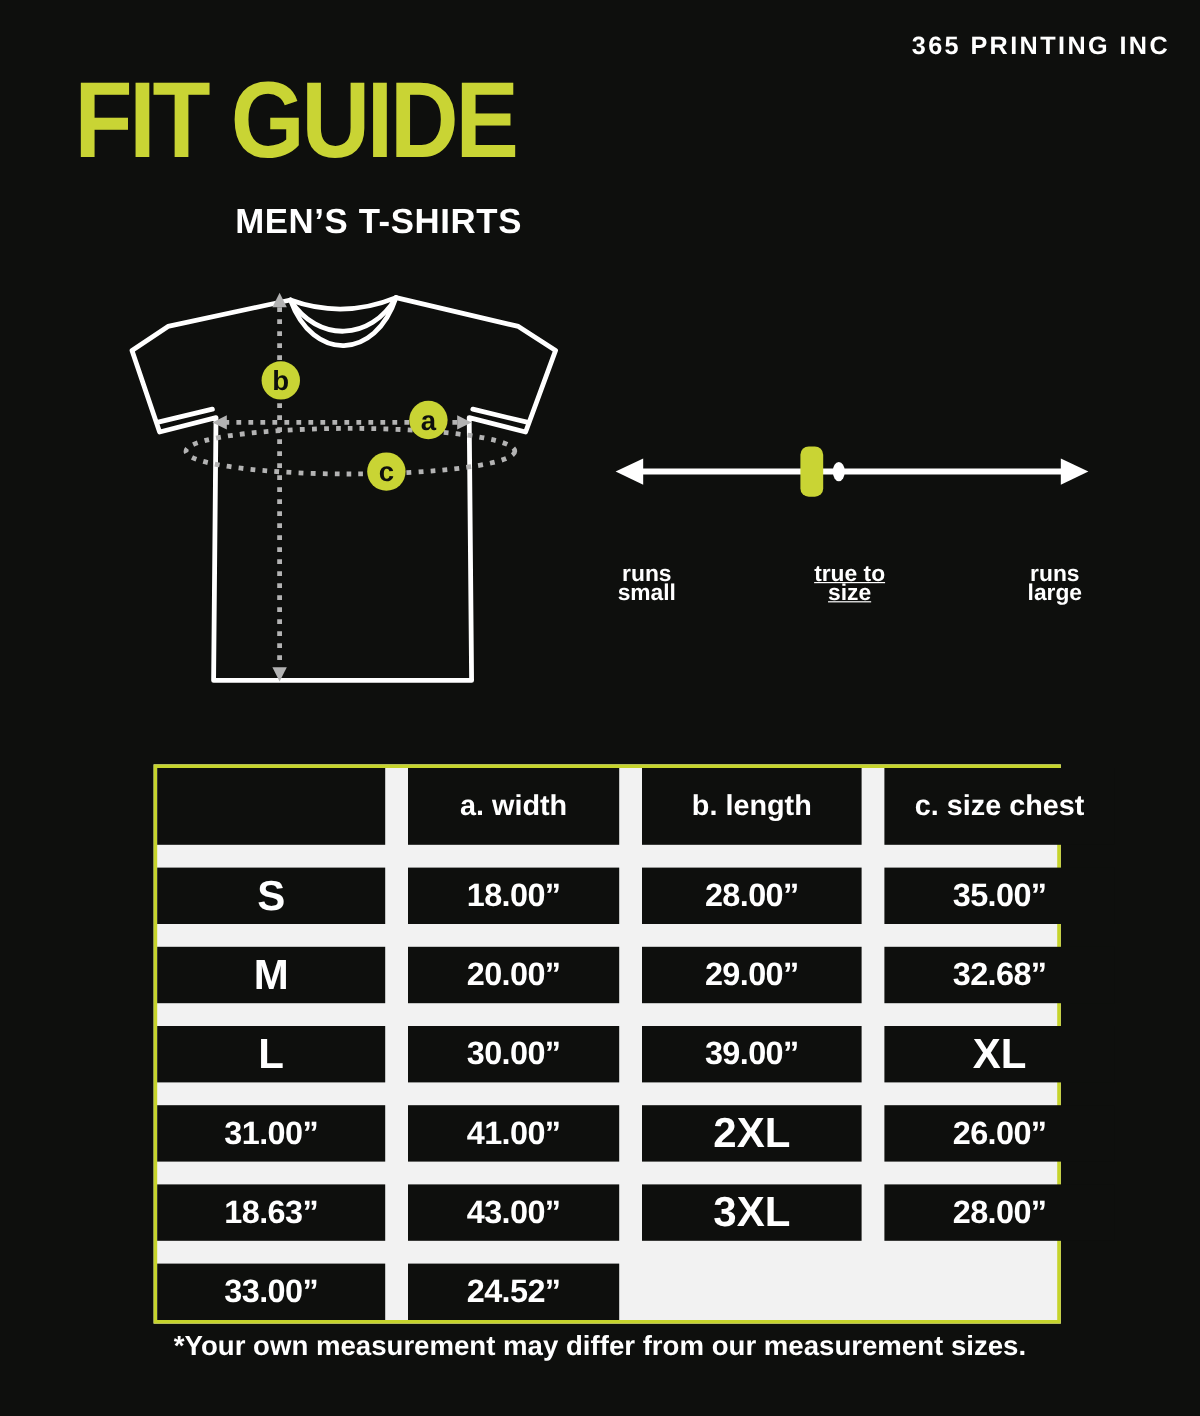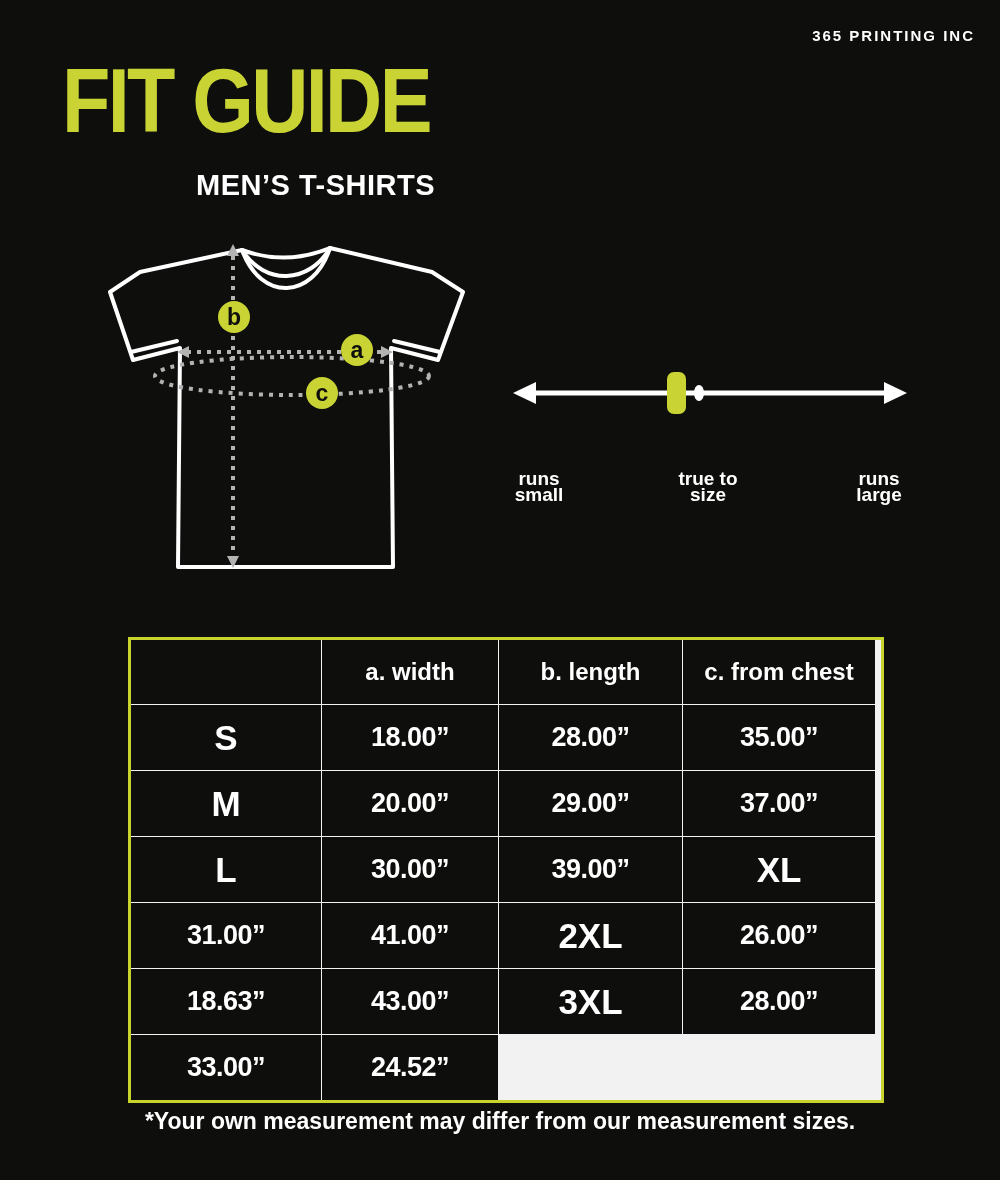--- a/index.html
+++ b/index.html
@@ -3,49 +3,49 @@
 <meta charset="utf-8">
 <style>
   html,body{margin:0;padding:0;background:#0e0f0d;}
   .page{
     position:relative;width:1000px;height:1180px;background:#0e0f0d;
     overflow:hidden;font-family:"Liberation Sans",sans-serif;color:#ffffff;
   }
   
   .brand{
     position:absolute;top:27px;right:25px;
-    font-size:15px;font-weight:bold;letter-spacing:2px;color:#ffffff;white-space:nowrap;margin-left:36px;
+    font-size:21px;font-weight:bold;letter-spacing:2px;color:#ffffff;white-space:nowrap;margin-left:36px;
   }
   .title{
     position:absolute;left:62px;top:56px;margin:0;
     font-size:90px;font-weight:bold;letter-spacing:-3px;color:#c9d434;
     transform:scaleX(.88);transform-origin:left top;white-space:nowrap;line-height:1;
   }
   .subtitle{
     position:absolute;left:62px;top:141px;width:373px;text-align:right;
     font-size:29px;font-weight:bold;letter-spacing:.5px;color:#ffffff;white-space:nowrap;margin-top:28px;
   }
   
   .tshirt-wrap{position:absolute;left:103px;top:238px;width:370px;height:340px;}
   
   .scale-wrap{position:absolute;left:505px;top:368px;width:410px;height:120px;}
   .scale-svg{position:absolute;left:0;top:0;}
   .scale-label{
     position:absolute;top:62px;transform:translateX(-50%);
     text-align:center;font-size:19px;font-weight:bold;line-height:16px;color:#ffffff;white-space:nowrap;margin-top:41px;
   }
   .scale-label.l1{left:34px;}
-  .scale-label.l2{left:203px;}
+  .scale-label.l2{left:203px;text-decoration:underline;}
   .scale-label.l3{left:374px;}
   
   .size-table{
     position:absolute;left:128px;top:637px;width:750px;height:460px;
     border:3px solid #c6d42c;background:#f2f2f2;
     display:grid;grid-template-columns:190px 176px 183px 192px;
-    grid-template-rows:64px repeat(6,1fr);gap:1px;
+    grid-template-rows:64px repeat(6,1fr);gap:19px;
   }
   .cell{
     background:#0e0f0d;display:flex;align-items:center;justify-content:center;
     font-weight:bold;color:#ffffff;
   }
   .cell.th{font-size:24px;}
   .cell.size{font-size:35px;}
   .cell.val{font-size:27px;letter-spacing:-.5px;}
   
   .footnote{
@@ -115,31 +115,31 @@
     <div class="scale-label l3">
       <span>runs</span><br>
       <span>large</span>
     </div>
   </div>
 
   <div class="size-table">
     <div class="cell th"></div>
     <div class="cell th">a. width</div>
     <div class="cell th">b. length</div>
-    <div class="cell th">c. from chest</div>
+    <div class="cell th">c. size chest</div>
 
     <div class="cell size">S</div>
     <div class="cell val">18.00”</div>
     <div class="cell val">28.00”</div>
     <div class="cell val">35.00”</div>
 
     <div class="cell size">M</div>
     <div class="cell val">20.00”</div>
     <div class="cell val">29.00”</div>
-    <div class="cell val">37.00”</div>
+    <div class="cell val">32.68”</div>
 
     <div class="cell size">L</div>
     <div class="cell val">30.00”</div>
     <div class="cell val">39.00”</div>
 
     <div class="cell size">XL</div>
     <div class="cell val">31.00”</div>
     <div class="cell val">41.00”</div>
 
     <div class="cell size">2XL</div>

